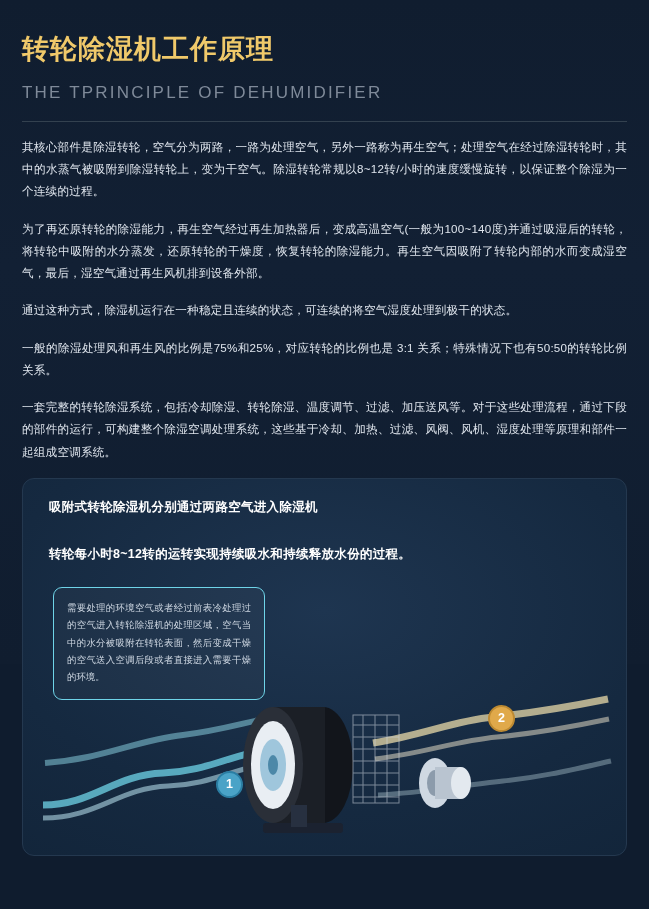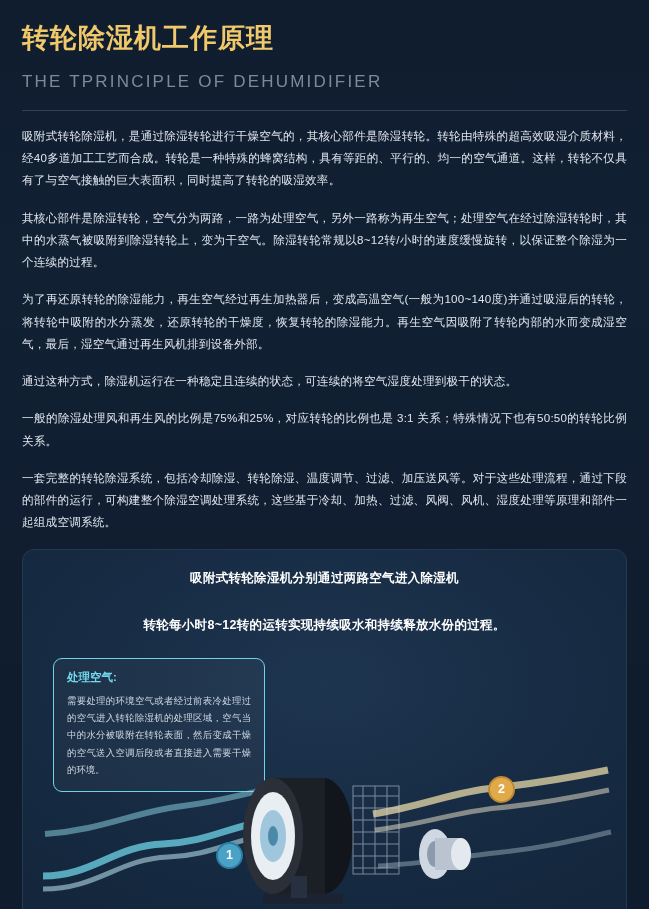--- a/index.html
+++ b/index.html
@@ -11,21 +11,21 @@
     font-family: "Liberation Sans", sans-serif;
     color: #e8ecf2;
     overflow: hidden;
     position: relative;
   }
   .page {
     position: relative;
     width: 649px;
     height: 664px;
     background: linear-gradient(180deg,#101d2f 0%,#122034 40%,#101d2f 100%);
-    padding: 4px 22px;
+    padding: 15px 22px;
   }
   .title {
     font-size: 27px;
     font-weight: bold;
     color: #f0c96a;
     letter-spacing: 1px;
     padding-top: 18px;
     line-height: 1.25;
   }
   .subtitle {
@@ -52,21 +52,20 @@
     position: relative;
     margin-top: 6px;
     border-radius: 12px;
     height: 378px;
     background: radial-gradient(120% 120% at 50% 35%, #1e3550 0%, #152940 45%, #0f2033 100%);
     overflow: hidden;
     border: 1px solid #24384f;
   }
   .card-head {
     padding: 20px 26px 0 26px;
-    text-align: center;
   }
   .card-head .h1 {
     font-size: 12.5px;
     font-weight: bold;
     color: #ffffff;
     margin-bottom: 13px;
     letter-spacing: .3px;
   }
   .card-head .h2 {
     font-size: 12.5px;
@@ -109,38 +108,36 @@
 <body>
 
 <div class="page">
 
   <div class="title">转轮除湿机工作原理</div>
   <div class="subtitle">THE TPRINCIPLE OF DEHUMIDIFIER</div>
 
   <div class="rule"></div>
 
   <div class="body-text">
-    <p>吸附式转轮除湿机，是通过除湿转轮进行干燥空气的，其核心部件是除湿转轮。转轮由特殊的超高效吸湿介质材料，经40多道加工工艺而合成。转轮是一种特殊的蜂窝结构，具有等距的、平行的、均一的空气通道。这样，转轮不仅具有了与空气接触的巨大表面积，同时提高了转轮的吸湿效率。</p>
     <p>其核心部件是除湿转轮，空气分为两路，一路为处理空气，另外一路称为再生空气；处理空气在经过除湿转轮时，其中的水蒸气被吸附到除湿转轮上，变为干空气。除湿转轮常规以8~12转/小时的速度缓慢旋转，以保证整个除湿为一个连续的过程。</p>
     <p>为了再还原转轮的除湿能力，再生空气经过再生加热器后，变成高温空气(一般为100~140度)并通过吸湿后的转轮，将转轮中吸附的水分蒸发，还原转轮的干燥度，恢复转轮的除湿能力。再生空气因吸附了转轮内部的水而变成湿空气，最后，湿空气通过再生风机排到设备外部。</p>
     <p>通过这种方式，除湿机运行在一种稳定且连续的状态，可连续的将空气湿度处理到极干的状态。</p>
     <p>一般的除湿处理风和再生风的比例是75%和25%，对应转轮的比例也是 3:1 关系；特殊情况下也有50:50的转轮比例关系。</p>
     <p>一套完整的转轮除湿系统，包括冷却除湿、转轮除湿、温度调节、过滤、加压送风等。对于这些处理流程，通过下段的部件的运行，可构建整个除湿空调处理系统，这些基于冷却、加热、过滤、风阀、风机、湿度处理等原理和部件一起组成空调系统。</p>
   </div>
 
   <div class="diagram-card">
 
     <div class="card-head">
       <div class="h1">吸附式转轮除湿机分别通过两路空气进入除湿机</div>
       <div class="h2">转轮每小时8~12转的运转实现持续吸水和持续释放水份的过程。</div>
     </div>
 
     <div class="boxes">
       <div class="box cyan">
-        <div class="bt">处理空气:</div>
         <div class="bx">需要处理的环境空气或者经过前表冷处理过的空气进入转轮除湿机的处理区域，空气当中的水分被吸附在转轮表面，然后变成干燥的空气送入空调后段或者直接进入需要干燥的环境。</div>
       </div>
     </div>
 
     <svg class="art" viewBox="0 0 605 200" preserveAspectRatio="none">
 
       <path d="M20 150 C70 150 90 120 140 118 C190 116 210 96 260 94" stroke="#6fd4e8" stroke-width="7" fill="none" opacity="0.75"></path>
       <path d="M20 163 C75 163 95 133 145 131 C195 129 215 109 265 107" stroke="#bfe9f5" stroke-width="5" fill="none" opacity="0.55"></path>
       <path d="M22 108 C80 104 110 86 160 80 C210 74 235 62 280 58" stroke="#8fd9ea" stroke-width="6" fill="none" opacity="0.5"></path>
       <path d="M350 88 C400 80 430 66 470 62 C510 58 545 52 585 44" stroke="#e8d9a8" stroke-width="7" fill="none" opacity="0.75"></path>

